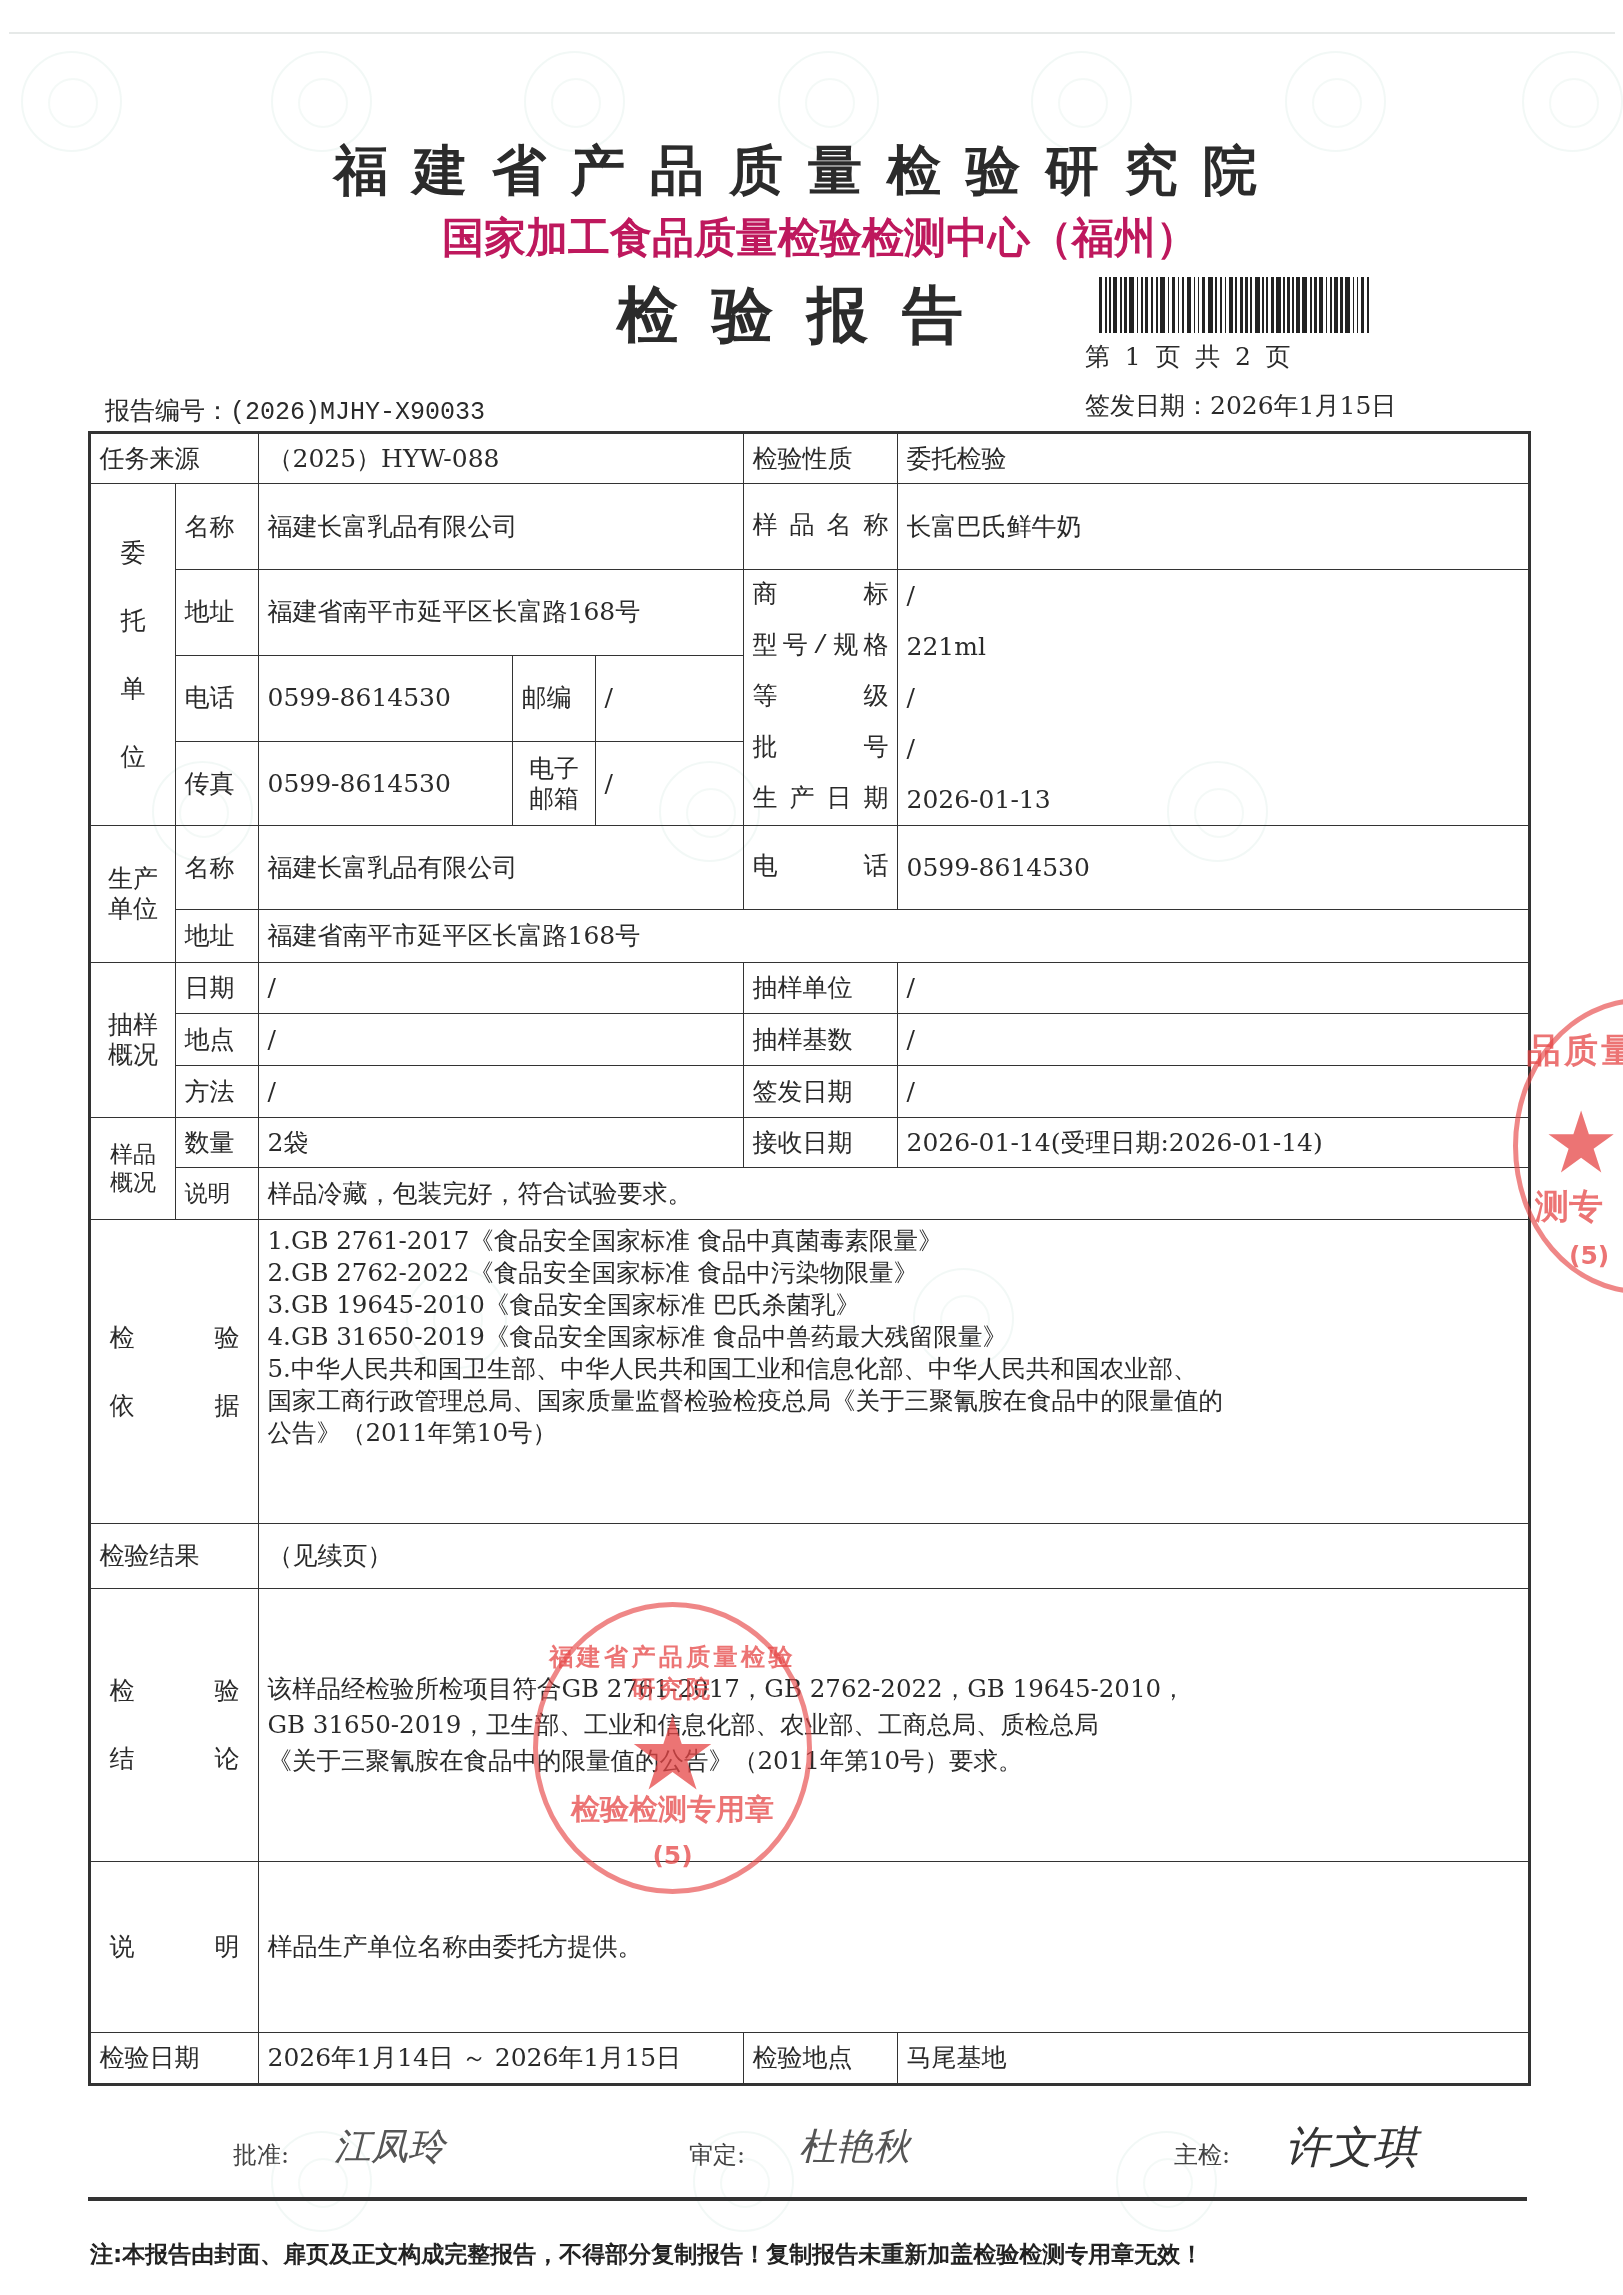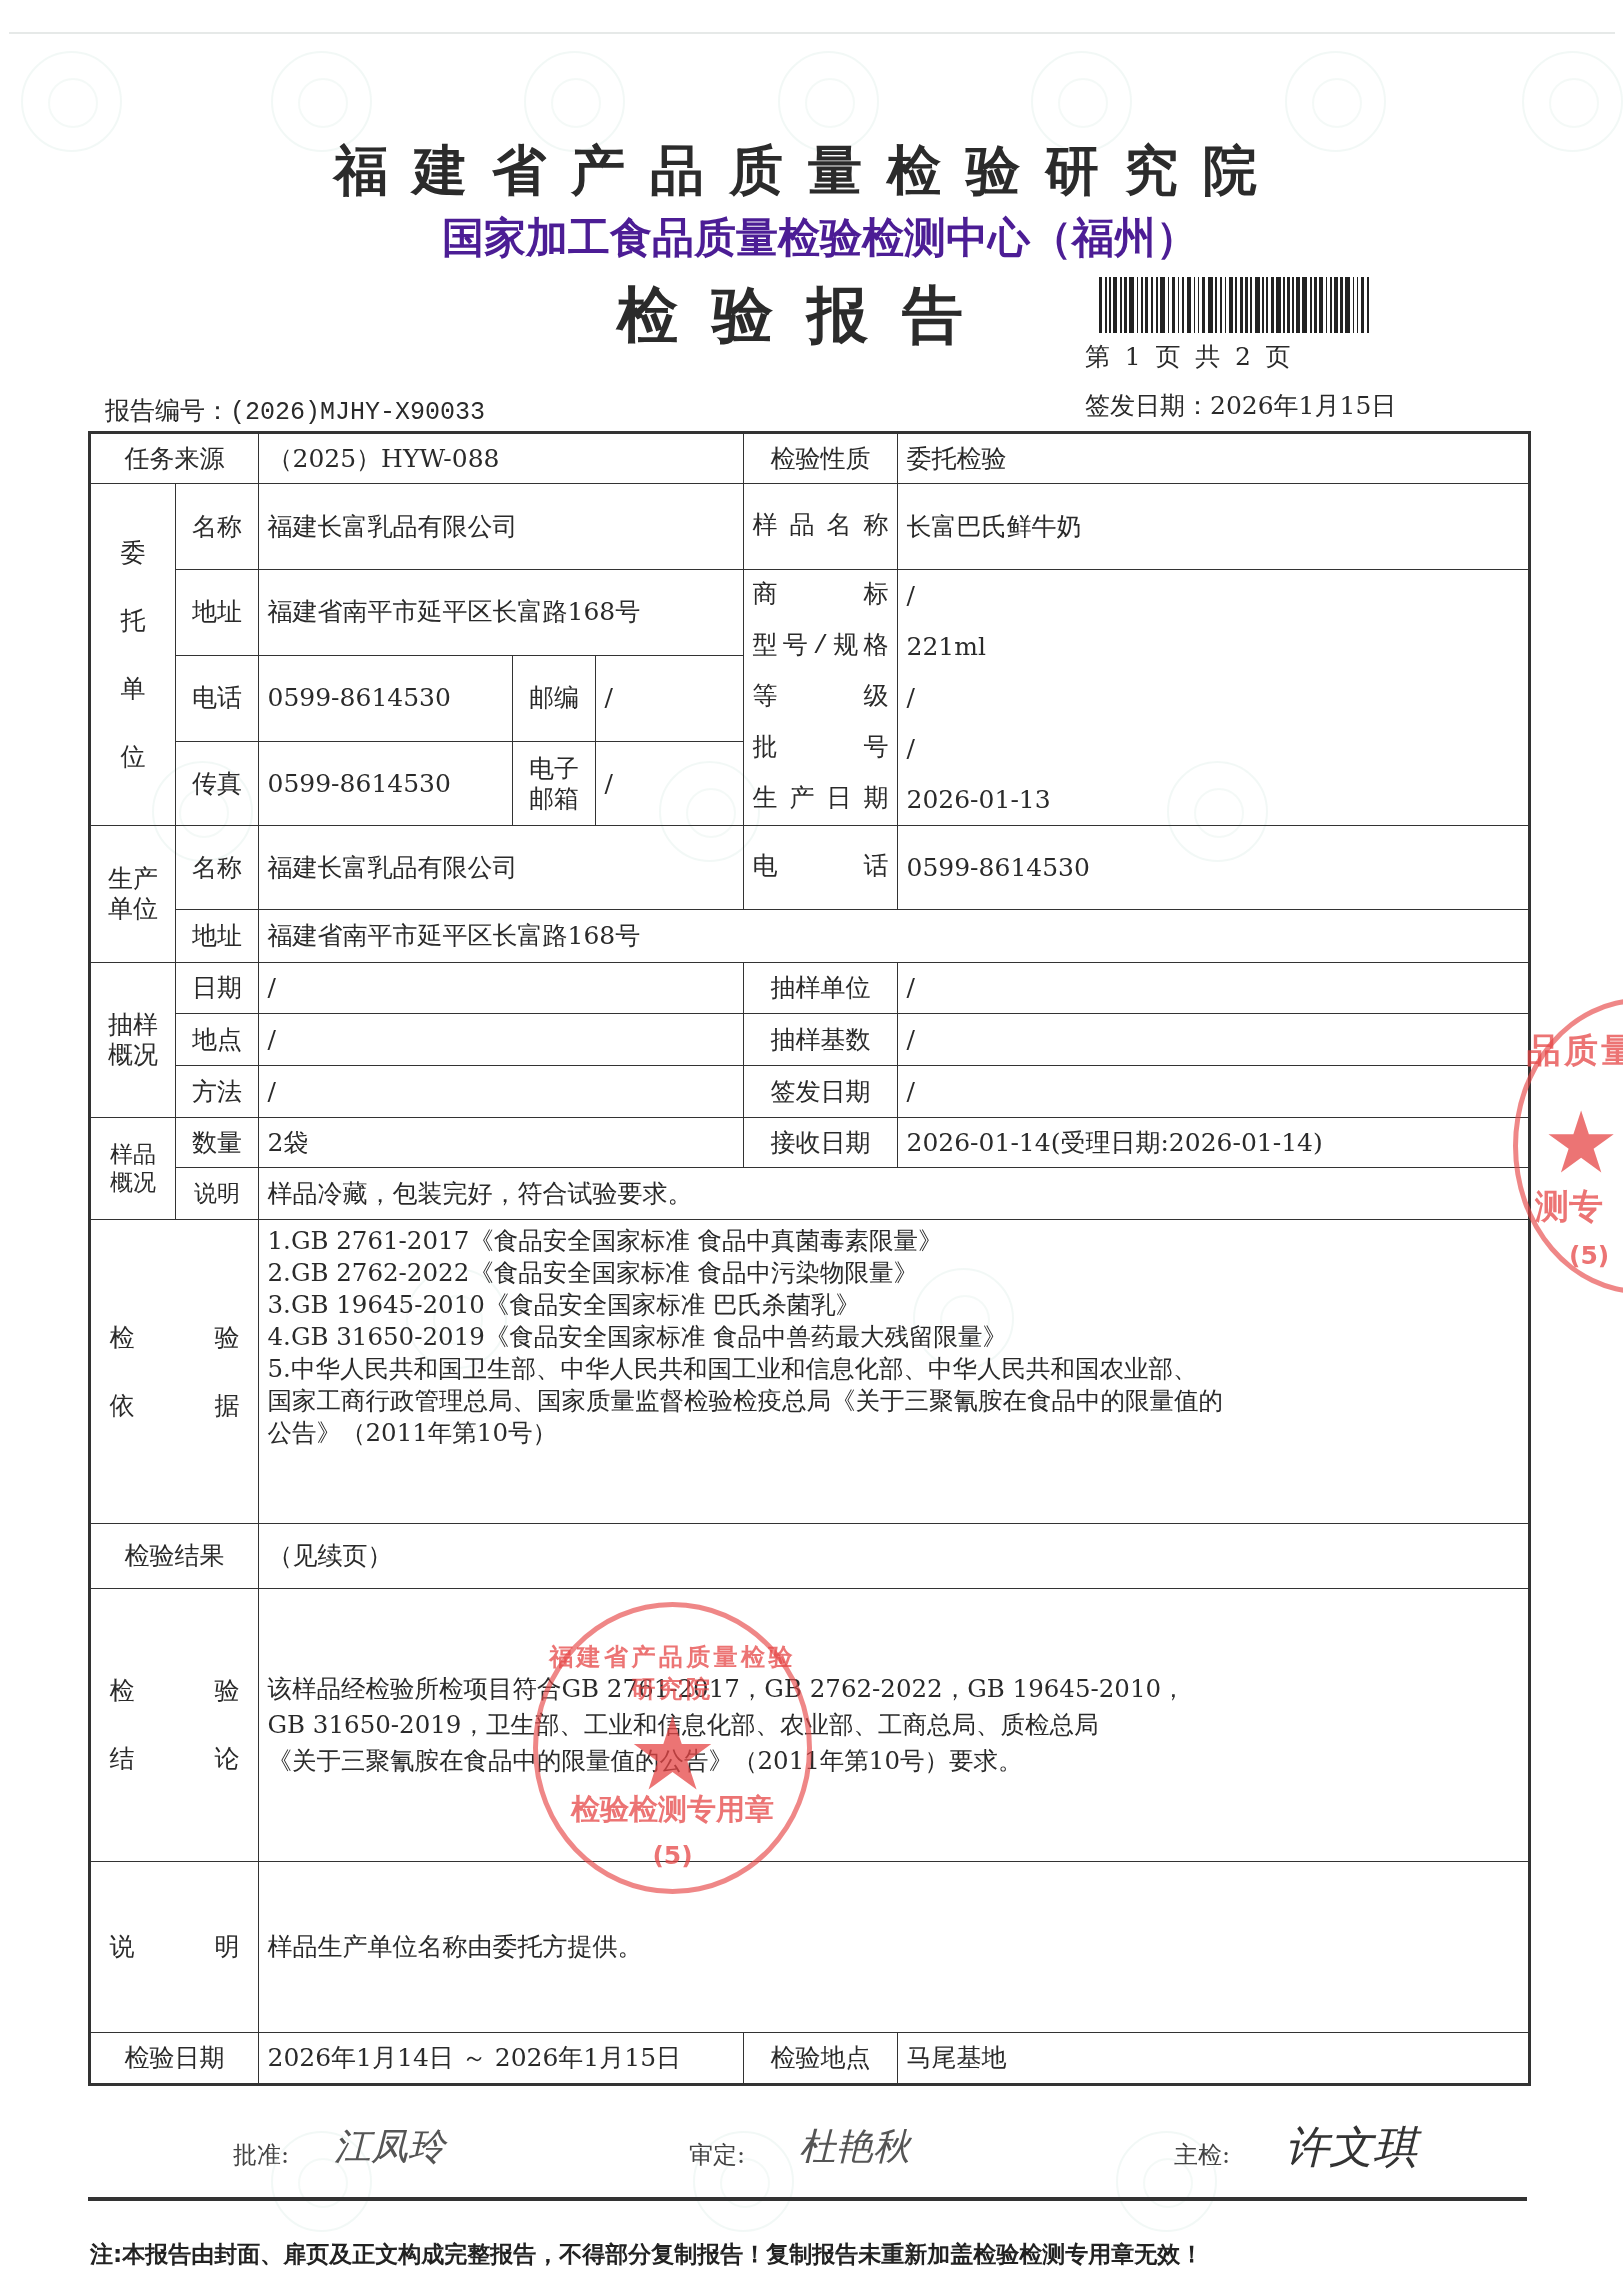--- a/index.html
+++ b/index.html
@@ -11,34 +11,34 @@
   .abs { position: absolute; }
   .wm { position: absolute; width: 101px; height: 101px; border-radius: 50%;
         border: 2.5px solid rgba(150,200,180,0.12); box-sizing: border-box; }
   .wm::after { content: ""; position: absolute; left: 25px; top: 25px; width: 46px; height: 46px;
         border-radius: 50%; border: 2.5px solid rgba(150,200,180,0.10); }
   .topline { position: absolute; left: 8.5px; top: 32px; width: 1606px; height: 1.7px; background: #e6e9e8; }
 
   .title1 { left: 271px; top: 135px; width: 1074px; text-align: center; font-family: "DejaVu Sans", sans-serif;
             font-weight: bold; font-size: 54px; letter-spacing: 25px; color: #2b2b2b; }
   .title2 { left: 355px; top: 210px; width: 930px; text-align: center; font-family: "DejaVu Sans", sans-serif;
-            font-weight: bold; font-size: 42px; color: #4c1d95; }
+            font-weight: bold; font-size: 42px; color: #be185d; }
   .title3 { left: 617px; top: 275px; width: 380px; text-align: center; font-family: "DejaVu Sans", sans-serif;
             font-weight: bold; font-size: 61px; letter-spacing: 34px; color: #2b2b2b; }
   .barcode { left: 1099px; top: 277px; width: 389px; height: 56px; display: flex; align-items: stretch; }
   .barcode span { display: block; background: #222; margin-right: 2.5px; }
   .page-no { left: 1085px; top: 340px; font-size: 25px; letter-spacing: 3.4px; }
   .report-no { left: 105px; top: 394px; font-size: 25px; font-family: "Liberation Mono", monospace; }
   .issue-date { left: 1085px; top: 389px; font-size: 25px; text-align: right; }
 
   table.rep { position: absolute; left: 88px; top: 431px; width: 1439px; border-collapse: collapse;
               table-layout: fixed; font-size: 25px; }
   table.rep td { border: 1.7px solid #333; padding: 0 8.5px; vertical-align: middle; line-height: 1.2; }
   table.rep { border: 3.4px solid #333; }
-  .lbl { text-align: center; white-space: nowrap; }
+  .lbl { white-space: nowrap; }
   .spread { text-align: justify; text-align-last: justify; font-family: Liberation Mono, monospace; }
   .vert { text-align: center; line-height: 68px !important; }
   .small-lbl { font-size: 23px; line-height: 1.3; text-align: center; }
   .multi div { line-height: 51px; }
   .basis { font-size: 24.5px; line-height: 32px !important; padding-top: 5px !important; }
   .concl { font-size: 24.5px; line-height: 36px !important; }
 
   .sig { top: 2139px; font-size: 24px; color: #444; }
   .sig-name { font-family: "DejaVu Serif", serif; font-style: italic; font-size: 37px; color: #555; }
   .sig-bottom-line { left: 88px; top: 2197px; width: 1439px; height: 4.2px; background: #333; }

